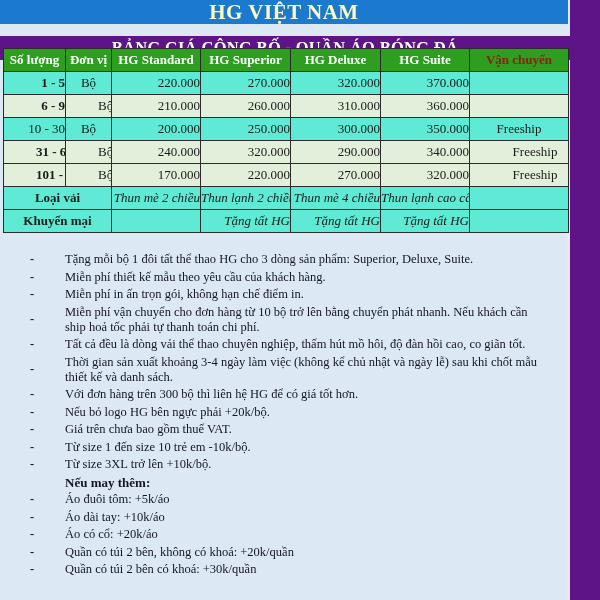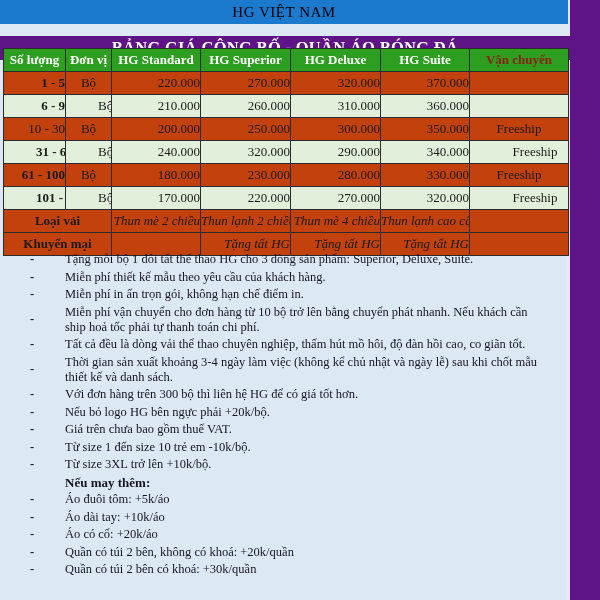--- a/index.html
+++ b/index.html
@@ -11,21 +11,21 @@
   
   .purple-side{position:absolute;left:570px;top:0;width:30px;height:600px;background:#5E1387;}
   .gap-strip{position:absolute;left:566px;top:48px;width:4px;height:552px;background:#E9E6F5;}
 
   
   .top-banner{
     position:absolute;left:0;top:0;width:568px;height:24px;background:#1B79CE;
     display:flex;align-items:center;justify-content:center;
   }
   .top-banner .company{
-    color:#000000;font-weight:normal;font-size:15px;letter-spacing:.5px;
+    color:#fef9c3;font-weight:bold;font-size:21px;letter-spacing:.5px;
   }
   .title-banner{
     position:absolute;left:0;top:36px;width:600px;height:24px;background:#5E1387;
   }
   .title-banner .inner{
     width:570px;height:24px;display:flex;align-items:center;justify-content:center;
   }
   .title-banner .page-title{
     color:#FFFFFF;font-weight:bold;font-size:16.5px;letter-spacing:.3px;
   }
@@ -36,21 +36,21 @@
     border-collapse:collapse;table-layout:fixed;
   }
   table.price td,table.price th{
     border:1px solid #2B2B2B;height:22px;padding:0;
     font-size:13px;color:#1A1A1A;overflow:hidden;white-space:nowrap;
   }
   tr.head th{
     background:#2E9E20;color:#FFFFFF;font-weight:bold;font-size:13px;text-align:center;
   }
   tr.head th.red{color:#8B2012;}
-  tr.pink td{background:#c2410c;}
+  tr.pink td{background:#5eead4;}
   tr.green td{background:#E2EFDA;padding-left:32px;}
   td.qty{text-align:right;padding-right:5px;font-weight:bold;}
   td.unit{text-align:center;}
   td.price-val{text-align:right;padding-right:14px;}
   td.ship{text-align:center;}
   tr.bold-row td{font-weight:normal;}
   td.rowlabel{text-align:center;font-weight:bold;font-size:14px;}
   td.fabric{font-style:italic;text-align:right;padding-right:8px;font-size:12px;}
 
   
@@ -125,29 +125,20 @@
   </tr>
   <tr class="green">
     <td class="qty">31 - 60</td>
     <td class="unit">Bộ</td>
     <td class="price-val">240.000</td>
     <td class="price-val">320.000</td>
     <td class="price-val">290.000</td>
     <td class="price-val">340.000</td>
     <td class="ship">Freeship</td>
   </tr>
-  <tr class="pink">
-    <td class="qty">61 - 100</td>
-    <td class="unit">Bộ</td>
-    <td class="price-val">180.000</td>
-    <td class="price-val">230.000</td>
-    <td class="price-val">280.000</td>
-    <td class="price-val">330.000</td>
-    <td class="ship">Freeship</td>
-  </tr>
   <tr class="green">
     <td class="qty">101 - 300</td>
     <td class="unit">Bộ</td>
     <td class="price-val">170.000</td>
     <td class="price-val">220.000</td>
     <td class="price-val">270.000</td>
     <td class="price-val">320.000</td>
     <td class="ship">Freeship</td>
   </tr>
   <tr class="pink">

